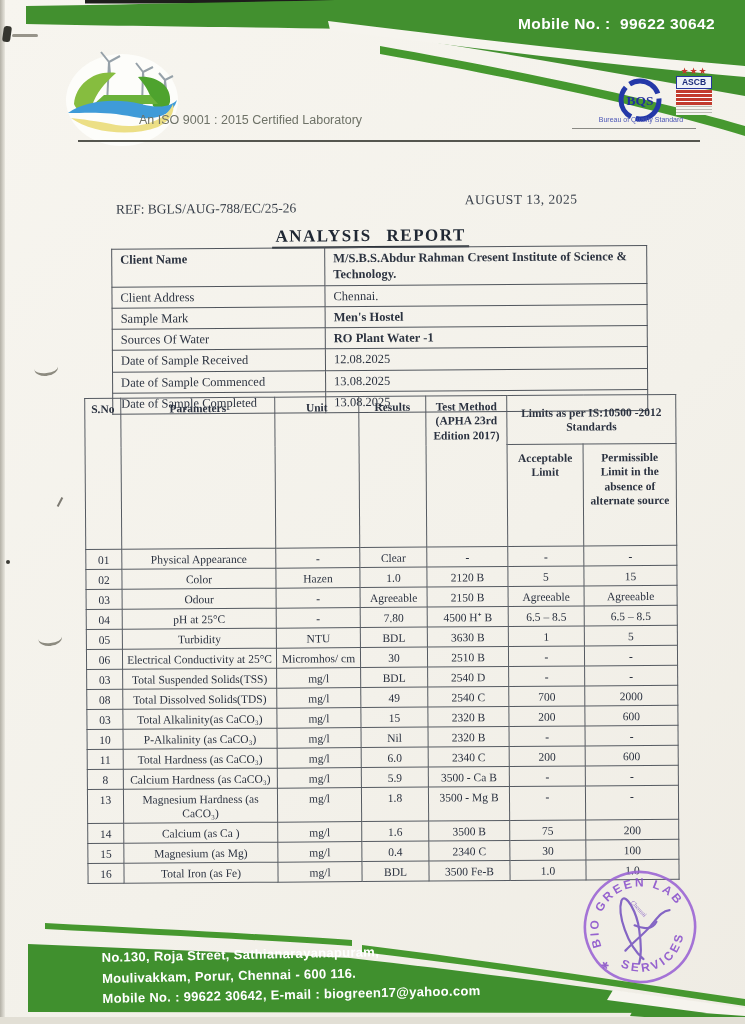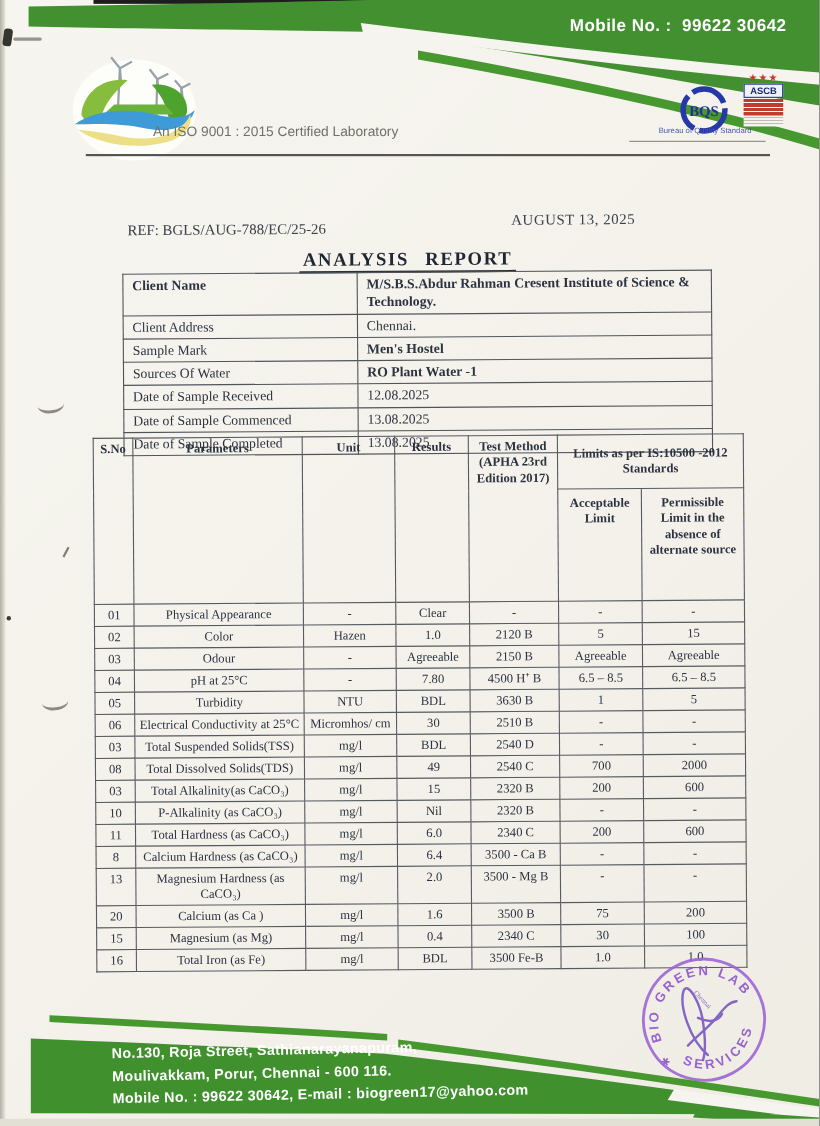--- a/index.html
+++ b/index.html
@@ -282,36 +282,36 @@
             <td class="col-unit">mg/l</td>
             <td class="col-result">6.0</td>
             <td class="col-method">2340 C</td>
             <td class="col-accept">200</td>
             <td class="col-permit">600</td>
           </tr>
           <tr>
             <td class="col-sno">8</td>
             <td class="col-param">Calcium Hardness (as CaCO₃)</td>
             <td class="col-unit">mg/l</td>
-            <td class="col-result">6.4</td>
+            <td class="col-result">5.9</td>
             <td class="col-method">3500 - Ca B</td>
             <td class="col-accept">-</td>
             <td class="col-permit">-</td>
           </tr>
           <tr>
             <td class="col-sno">13</td>
             <td class="col-param">Magnesium Hardness (as CaCO₃)</td>
             <td class="col-unit">mg/l</td>
-            <td class="col-result">2.0</td>
+            <td class="col-result">1.8</td>
             <td class="col-method">3500 - Mg B</td>
             <td class="col-accept">-</td>
             <td class="col-permit">-</td>
           </tr>
           <tr>
-            <td class="col-sno">20</td>
+            <td class="col-sno">14</td>
             <td class="col-param">Calcium (as Ca )</td>
             <td class="col-unit">mg/l</td>
             <td class="col-result">1.6</td>
             <td class="col-method">3500 B</td>
             <td class="col-accept">75</td>
             <td class="col-permit">200</td>
           </tr>
           <tr>
             <td class="col-sno">15</td>
             <td class="col-param">Magnesium (as Mg)</td>

